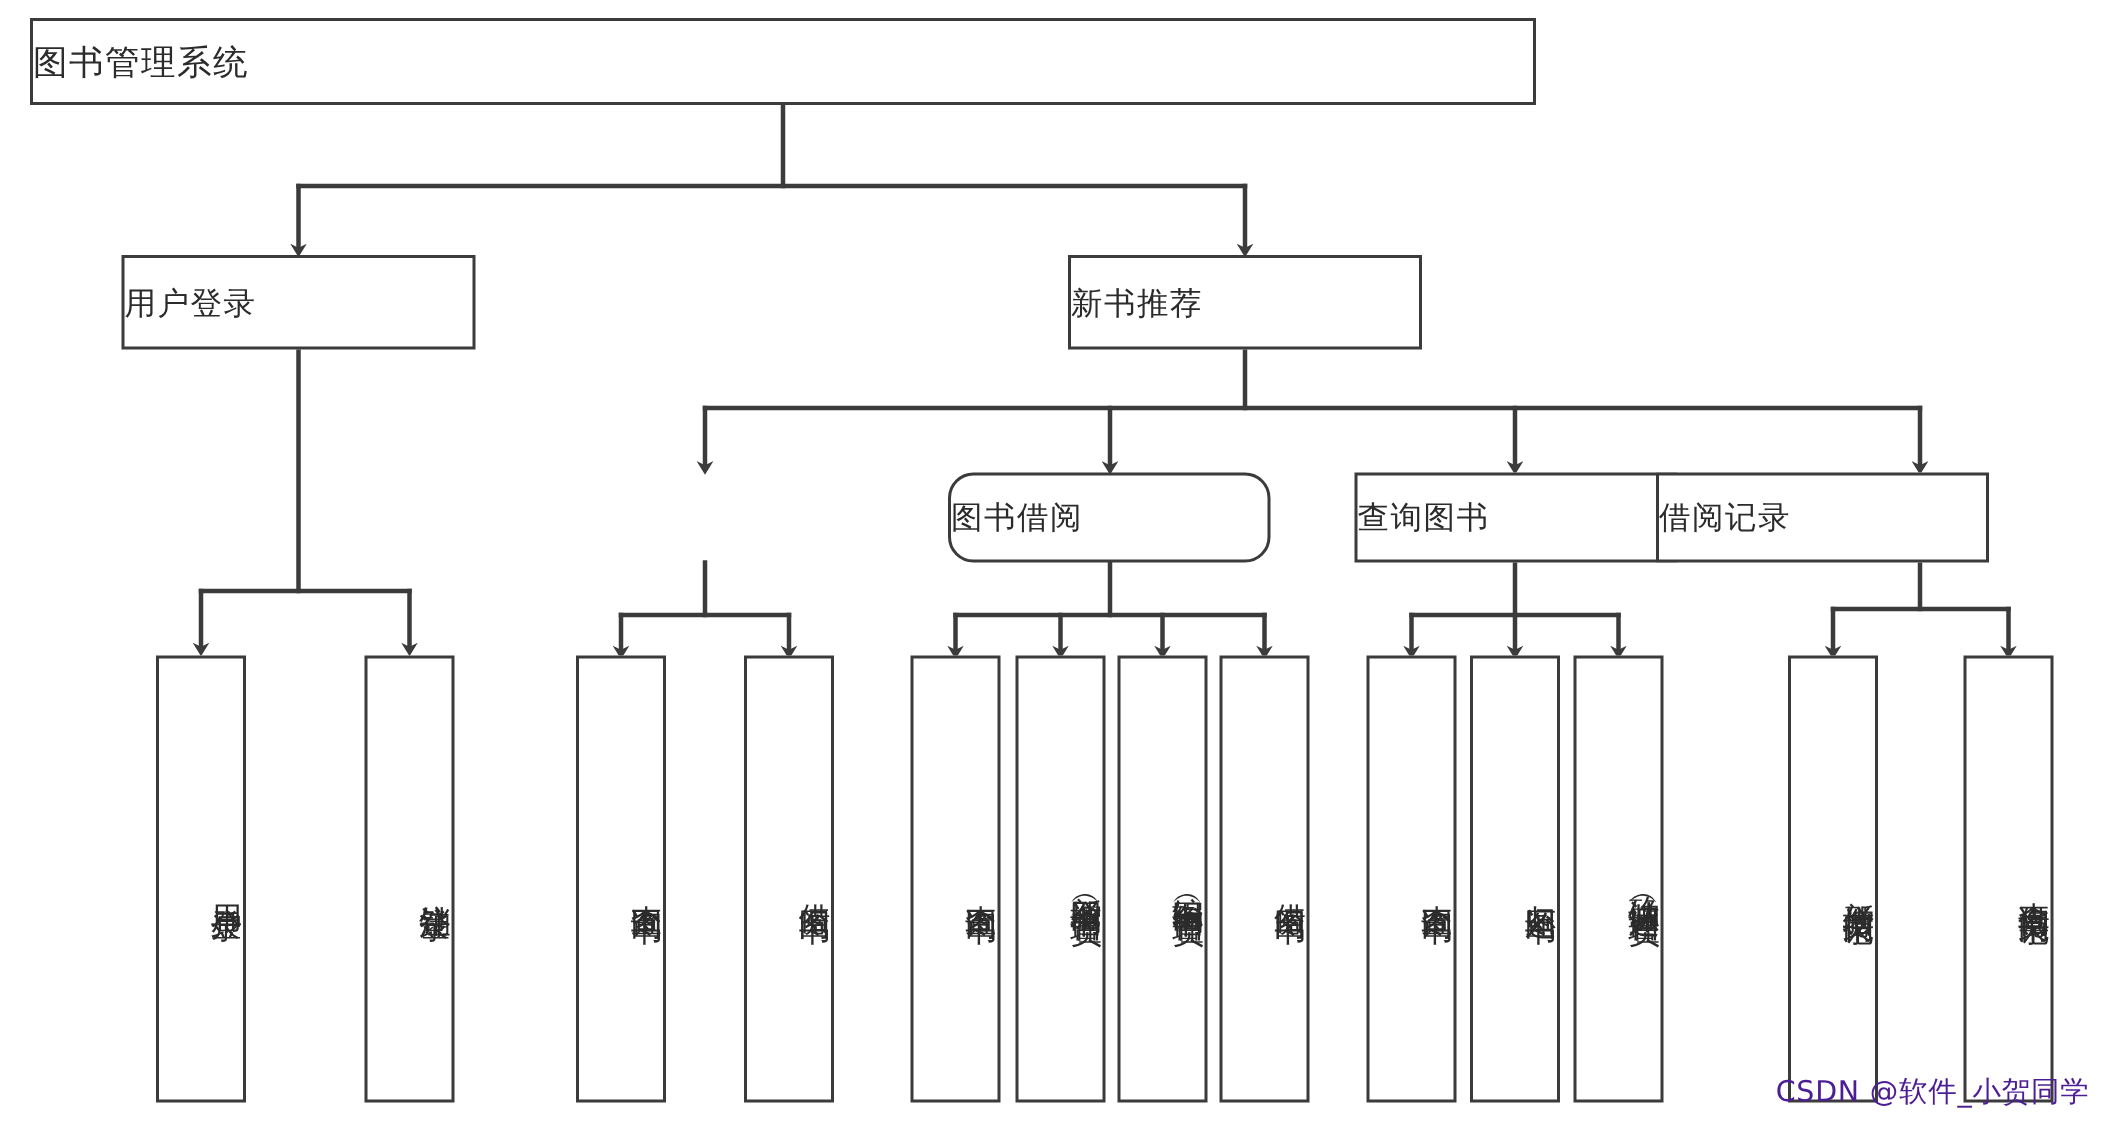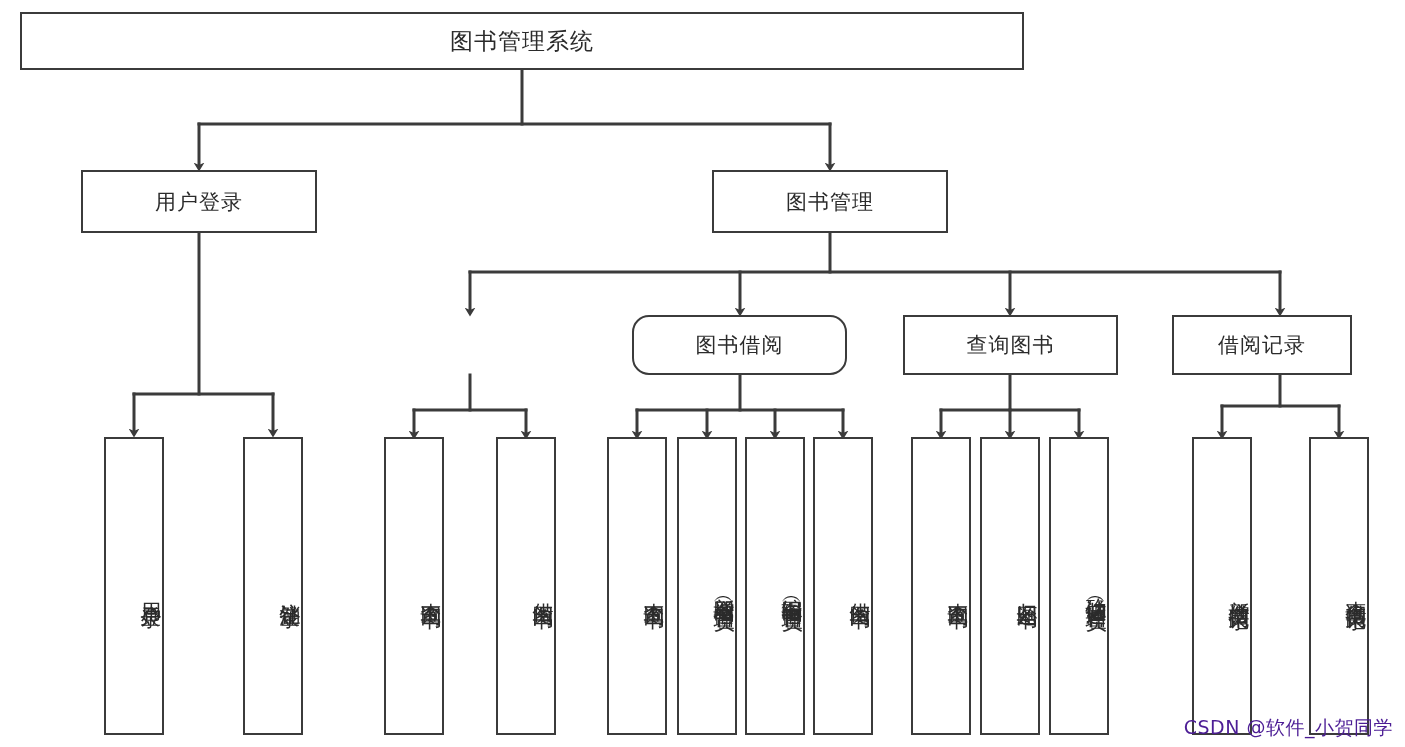--- a/index.html
+++ b/index.html
@@ -21,21 +21,20 @@
     width:1405px;height:747px;
     pointer-events:none;
   }
   .node{
     position:absolute;
     box-sizing:border-box;
     background:#ffffff;
     border:2.5px solid #3b3b3b;
     display:flex;
     align-items:center;
-    justify-content:center;
     color:#2b2b2b;
     text-align:center;
     z-index:2;
   }
   .node.root{ font-size:23px; letter-spacing:1px; }
   .node.lvl2{ font-size:21px; letter-spacing:1px; }
   .node.lvl3{ font-size:21px; letter-spacing:1px; }
   .node.leaf{
     font-size:21px;
     letter-spacing:2px;
@@ -121,30 +120,30 @@
   </svg>
 
   <div class="node root" style="left:20px;top:12px;width:1004px;height:58px;">
     <span>图书管理系统</span>
   </div>
 
   <div class="node lvl2" style="left:81px;top:170px;width:236px;height:63px;">
     <span>用户登录</span>
   </div>
   <div class="node lvl2" style="left:712px;top:170px;width:236px;height:63px;">
-    <span>图书管理</span>
+    <span>新书推荐</span>
   </div>
 
   <div class="node lvl3" style="left:632px;top:315px;width:215px;height:60px;border-radius:17px;">
     <span>图书借阅</span>
   </div>
   <div class="node lvl3" style="left:903px;top:315px;width:215px;height:60px;">
     <span>查询图书</span>
   </div>
-  <div class="node lvl3" style="left:1172px;top:315px;width:180px;height:60px;">
+  <div class="node lvl3" style="left:1104px;top:315px;width:222px;height:60px;">
     <span>借阅记录</span>
   </div>
 
   <div class="node leaf" style="left:104px;top:437px;width:60px;height:298px;">
     <span class="leaf-label">用户登录</span>
   </div>
   <div class="node leaf" style="left:243px;top:437px;width:60px;height:298px;">
     <span class="leaf-label">注销登录</span>
   </div>
 

